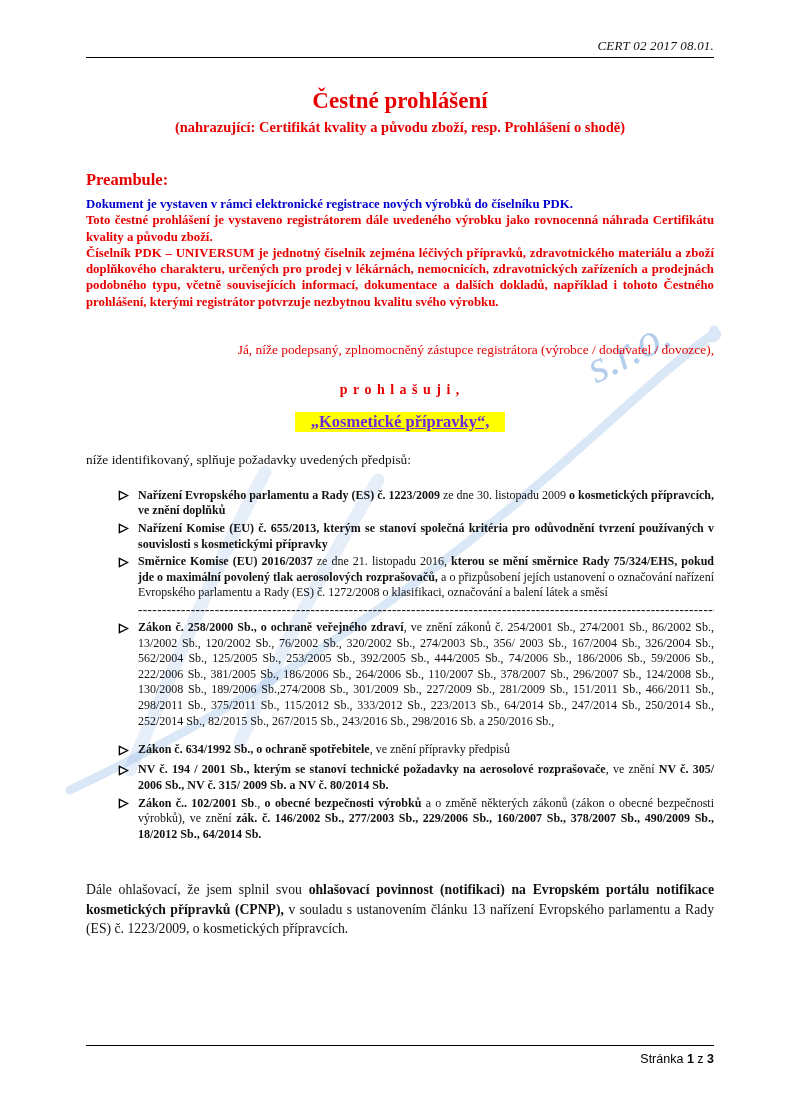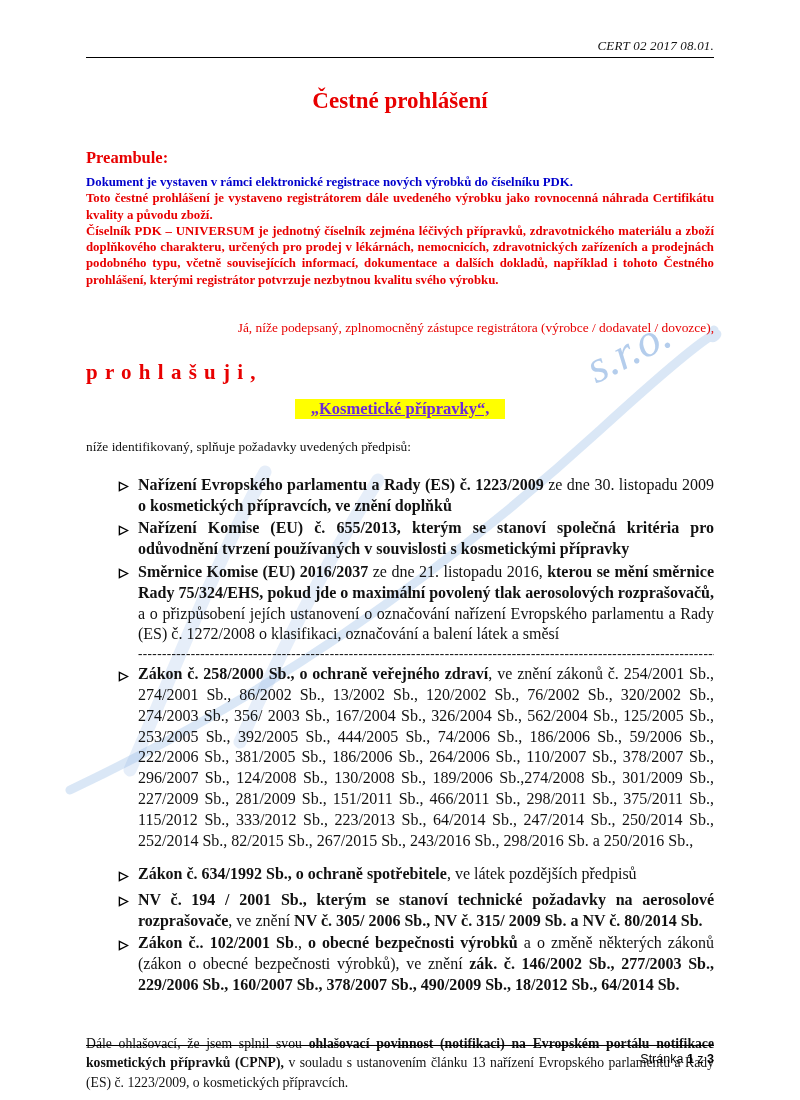--- a/index.html
+++ b/index.html
@@ -25,31 +25,31 @@
 
   .title{margin:30px 0 0;text-align:center;color:var(--red);font-size:23px;font-weight:700}
   .subtitle{margin:5px 0 0;text-align:center;color:var(--red);font-size:14.5px;font-weight:700}
 
   .preamble-heading{margin:34px 0 6px;color:var(--red);font-size:16.5px;font-weight:700}
   .pre{margin:0;font-size:12.8px;line-height:1.27;font-weight:700;text-align:justify}
   .pre.red{color:var(--red)}
   .pre.blue{color:var(--blue)}
 
   .decl-intro{margin:32px 0 0;text-align:right;color:var(--red);font-size:13.4px;font-weight:400}
-  .decl-verb{margin:24px 0 0;color:var(--red);font-size:21px;font-weight:700;letter-spacing:1px}
+  .decl-verb{margin:24px 0 0;text-align:center;color:var(--red);font-size:14px;font-weight:700;letter-spacing:1px}
   .product-line{margin:24px 0 0;color:var(--red);font-size:13.4px}
   .product-type-row{margin:14px 0 0;text-align:center}
   .product-type{
     display:inline-block;background:var(--yellow);color:#6d28d9;
     font-weight:700;font-size:16.5px;text-decoration:underline;padding:0 16px;
   }
   .compliance{margin:20px 0 0;font-size:13.4px}
 
   .req-list{margin-top:20px;padding-left:32px}
-  .req-item{display:flex;font-size:16px;line-height:1.3;margin-top:2px}
+  .req-item{display:flex;font-size:12px;line-height:1.3;margin-top:2px}
   .req-item.gap-before{margin-top:13px}
   .bullet{flex:0 0 20px;padding-top:2.5px}
   .req-text{flex:1;text-align:justify}
   .b{font-weight:700}
   .req-divider{
     font-weight:700;font-size:13.2px;line-height:1.3;padding-left:20px;
     white-space:nowrap;overflow:hidden;letter-spacing:.4px;
   }
 
   .closing{margin:38px 0 0;font-size:13.7px;line-height:1.42;text-align:justify}
@@ -72,20 +72,21 @@
     <path d="M240 742 C 290 632, 328 560, 378 480" fill="none" stroke="#8db3e2" stroke-width="13" opacity="0.22" stroke-linecap="round"></path>
     <text x="596" y="384" font-size="46" font-style="italic" font-family="Liberation Serif, serif" fill="#8db3e2" opacity="0.65" transform="rotate(-27 596 384)">s.r.o.</text>
   </svg>
 
   <div class="content">
 
     <div class="doc-code">CERT 02 2017 08.01.</div>
     <hr class="header-rule">
 
     <h1 class="title">Čestné prohlášení</h1>
+    <div class="subtitle">(nahrazující: Certifikát kvality a původu zboží, resp. Prohlášení o shodě)</div>
 
     <h2 class="preamble-heading">Preambule:</h2>
     <p class="pre blue">Dokument je vystaven v rámci elektronické registrace nových výrobků do číselníku PDK.</p>
     <p class="pre red">Toto čestné prohlášení je vystaveno registrátorem dále uvedeného výrobku jako rovnocenná náhrada Certifikátu kvality a původu zboží.</p>
     <p class="pre red">Číselník PDK – UNIVERSUM je jednotný číselník zejména léčivých přípravků, zdravotnického materiálu a zboží doplňkového charakteru, určených pro prodej v lékárnách, nemocnicích, zdravotnických zařízeních a prodejnách podobného typu, včetně souvisejících informací, dokumentace a dalších dokladů, například i tohoto Čestného prohlášení, kterými registrátor potvrzuje nezbytnou kvalitu svého výrobku.</p>
 
     <p class="decl-intro">Já, níže podepsaný, zplnomocněný zástupce registrátora (výrobce / dodavatel / dovozce),</p>
     <p class="decl-verb">p r o h l a š u j i ,</p>
 
     <div class="product-type-row">
@@ -117,21 +118,21 @@
         <div class="req-item">
           <span class="bullet"><svg width="11" height="11" viewBox="0 0 12 12">
               <path d="M1.5 1.5 L10.5 6 L1.5 10.5 Z" fill="#ffffff" stroke="#000000" stroke-width="1.5" stroke-linejoin="miter"></path>
             </svg></span>
           <span class="req-text"><span class="b">Zákon č. 258/2000 Sb., o ochraně veřejného zdraví</span><span>, ve znění zákonů č. 254/2001 Sb., 274/2001 Sb., 86/2002 Sb., 13/2002 Sb., 120/2002 Sb., 76/2002 Sb., 320/2002 Sb., 274/2003 Sb., 356/ 2003 Sb., 167/2004 Sb., 326/2004 Sb., 562/2004 Sb., 125/2005 Sb., 253/2005 Sb., 392/2005 Sb., 444/2005 Sb., 74/2006 Sb., 186/2006 Sb., 59/2006 Sb., 222/2006 Sb., 381/2005 Sb., 186/2006 Sb., 264/2006 Sb., 110/2007 Sb., 378/2007 Sb., 296/2007 Sb., 124/2008 Sb., 130/2008 Sb., 189/2006 Sb.,274/2008 Sb., 301/2009 Sb., 227/2009 Sb., 281/2009 Sb., 151/2011 Sb., 466/2011 Sb., 298/2011 Sb., 375/2011 Sb., 115/2012 Sb., 333/2012 Sb., 223/2013 Sb., 64/2014 Sb., 247/2014 Sb., 250/2014 Sb., 252/2014 Sb., 82/2015 Sb., 267/2015 Sb., 243/2016 Sb., 298/2016 Sb. a 250/2016 Sb.,</span></span>
         </div>
         <div class="req-item gap-before">
           <span class="bullet"><svg width="11" height="11" viewBox="0 0 12 12">
               <path d="M1.5 1.5 L10.5 6 L1.5 10.5 Z" fill="#ffffff" stroke="#000000" stroke-width="1.5" stroke-linejoin="miter"></path>
             </svg></span>
-          <span class="req-text"><span class="b">Zákon č. 634/1992 Sb., o ochraně spotřebitele</span><span>, ve látek pozdějších předpisů</span></span>
+          <span class="req-text"><span class="b">Zákon č. 634/1992 Sb., o ochraně spotřebitele</span><span>, ve znění přípravky předpisů</span></span>
         </div>
         <div class="req-item">
           <span class="bullet"><svg width="11" height="11" viewBox="0 0 12 12">
               <path d="M1.5 1.5 L10.5 6 L1.5 10.5 Z" fill="#ffffff" stroke="#000000" stroke-width="1.5" stroke-linejoin="miter"></path>
             </svg></span>
           <span class="req-text"><span class="b">NV č. 194 / 2001 Sb., kterým se stanoví technické požadavky na aerosolové rozprašovače</span><span>, ve znění </span><span class="b">NV č. 305/ 2006 Sb., NV č. 315/ 2009 Sb. a NV č. 80/2014 Sb.</span></span>
         </div>
         <div class="req-item">
           <span class="bullet"><svg width="11" height="11" viewBox="0 0 12 12">
               <path d="M1.5 1.5 L10.5 6 L1.5 10.5 Z" fill="#ffffff" stroke="#000000" stroke-width="1.5" stroke-linejoin="miter"></path>

